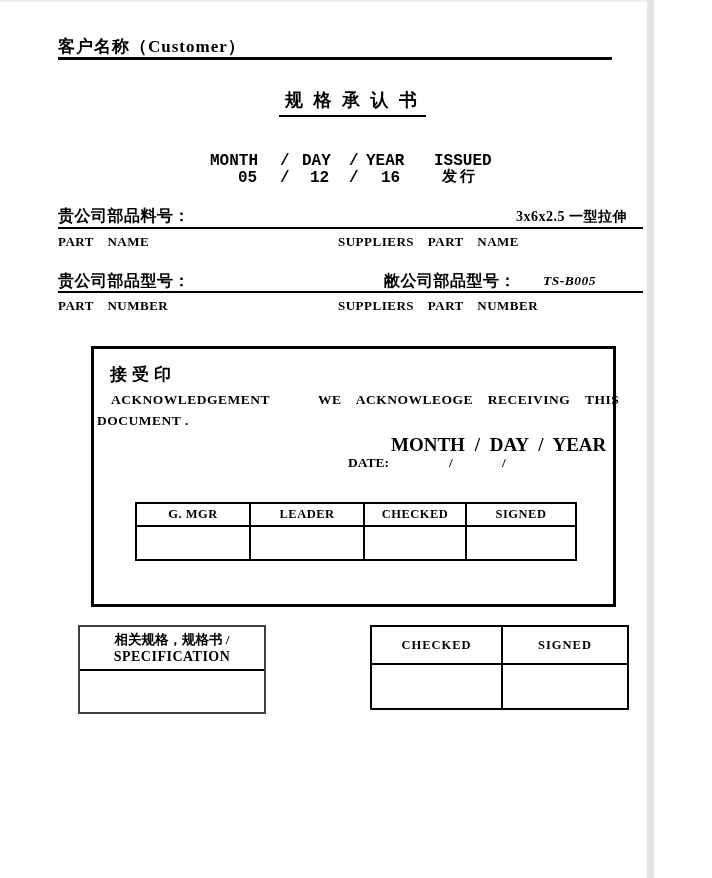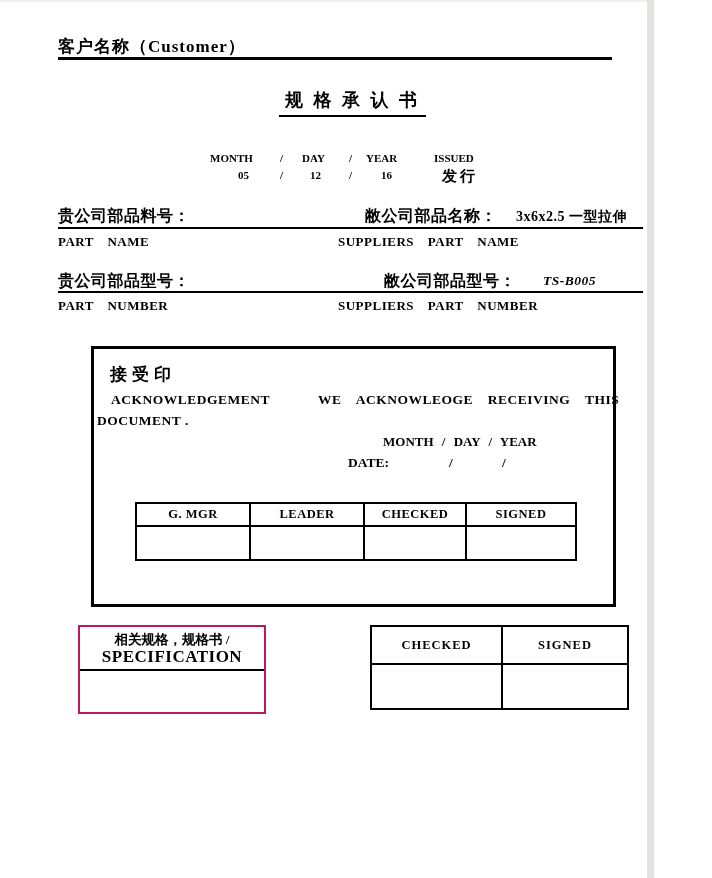--- a/index.html
+++ b/index.html
@@ -22,53 +22,53 @@
 
   
   .customer-label { left:58px; top:35px; font-size:17px; letter-spacing:1px; }
   .customer-line { left:58px; top:57px; width:554px; height:3px; }
 
   .title-cn-wrap { position:absolute; left:0; top:88px; width:705px; text-align:center; }
   .title-cn { display:inline-block; font-size:18px; letter-spacing:3px; border-bottom:2.5px solid #000; padding:0 6px 3px 6px; }
   .title-en-wrap { position:absolute; left:0; top:129px; width:705px; text-align:center; }
   .title-en { font-size:14.5px; letter-spacing:1px; word-spacing:5px; }
 
-  .issue { font-size:11px; }
+  .issue { font-size:16px;font-family:Liberation Mono, monospace; }
   .issued-cn { font-size:15px; letter-spacing:3px; }
 
   
   .part-label-cn { font-size:16px; letter-spacing:0.5px; }
   .part-sub { font-size:13px; word-spacing:10px; letter-spacing:0.5px; }
   .part-value-1 { font-size:14px; letter-spacing:0.5px; }
   .part-value-2 { font-size:13.5px; letter-spacing:0.5px; }
   .part-line { height:2px; }
 
   
   .ack-box { position:absolute; left:91px; top:346px; width:519px; height:255px; border:3px solid #000; }
   .ack-box .abs { position:absolute; }
   .ack-stamp-cn { left:16px; top:14px; font-size:17px; letter-spacing:5px; }
   .ack-statement-cn { left:276px; top:14px; font-size:17px; letter-spacing:1px; }
   .ack-stamp-en1 { left:17px; top:43px; font-size:13.5px; letter-spacing:0.5px; }
   .ack-statement-en { left:224px; top:43px; font-size:13.5px; word-spacing:11px; letter-spacing:0.5px; }
   .ack-stamp-en2 { left:3px; top:64px; font-size:13.5px; letter-spacing:0.5px; }
-  .ack-date-header { left:289px; top:85px; font-size:13px; word-spacing:5px; }
+  .ack-date-header { left:297px; top:85px; font-size:19px; word-spacing:5px; }
   .ack-date-label { left:254px; top:106px; font-size:13.5px; }
   .ack-slash1 { left:355px; top:106px; font-size:13.5px; }
   .ack-slash2 { left:408px; top:106px; font-size:13.5px; }
 
   table.sign-table { position:absolute; left:41px; top:153px; width:440px; border-collapse:collapse; table-layout:fixed; }
   table.sign-table td { border:2px solid #000; text-align:center; font-size:12.5px; letter-spacing:0.5px; padding:2px; }
   table.sign-table tr.hdr td { height:17px; }
   table.sign-table tr.body td { height:28px; }
 
   
-  .spec-box { position:absolute; left:78px; top:625px; width:184px; height:85px; border:2px solid #be185d; }
+  .spec-box { position:absolute; left:78px; top:625px; width:184px; height:85px; border:2px solid #404040; }
   .spec-head { height:39px; border-bottom:2px solid #000; text-align:center; padding-top:3px; }
   .spec-line1 { font-size:13.5px; line-height:19px; }
-  .spec-line2 { font-size:17px; letter-spacing:0.5px; line-height:16px; }
+  .spec-line2 { font-size:14px; letter-spacing:0.5px; line-height:16px; }
 
   
   table.check-table { position:absolute; left:370px; top:625px; width:257px; border-collapse:collapse; table-layout:fixed; }
   table.check-table td { border:2px solid #000; text-align:center; font-size:12.5px; letter-spacing:1px; padding:0; }
   table.check-table tr.hdr td { height:36px; }
   table.check-table tr.body td { height:43px; }
 </style>
 </head>
 <body>
 
@@ -90,21 +90,20 @@
   <span class="abs issue" style="left:366px; top:152px;">YEAR</span>
   <span class="abs issue" style="left:434px; top:152px;">ISSUED</span>
   <span class="abs issue" style="left:238px; top:169px;">05</span>
   <span class="abs issue" style="left:280px; top:169px;">/</span>
   <span class="abs issue" style="left:310px; top:169px;">12</span>
   <span class="abs issue" style="left:349px; top:169px;">/</span>
   <span class="abs issue" style="left:381px; top:169px;">16</span>
   <span class="abs issued-cn" style="left:442px; top:167px;">发行</span>
 
   <span class="abs part-label-cn" style="left:58px; top:206px;">贵公司部品料号：</span>
-  <span class="abs part-label-cn" style="left:365px; top:206px;">敝公司部品名称：</span>
   <span class="abs part-value-1" style="left:516px; top:208px;">3x6x2.5 一型拉伸</span>
   <div class="hline part-line" style="left:58px; top:227px; width:585px;"></div>
   <span class="abs part-sub" style="left:58px; top:234px;">PART NAME</span>
   <span class="abs part-sub" style="left:338px; top:234px;">SUPPLIERS PART NAME</span>
 
   <span class="abs part-label-cn" style="left:58px; top:271px;">贵公司部品型号：</span>
   <span class="abs part-label-cn" style="left:384px; top:271px;">敝公司部品型号：</span>
   <span class="abs part-value-2" style="left:543px; top:273px;font-style:italic;">TS-B005</span>
   <div class="hline part-line" style="left:58px; top:291px; width:585px;"></div>
   <span class="abs part-sub" style="left:58px; top:298px;">PART NUMBER</span>

